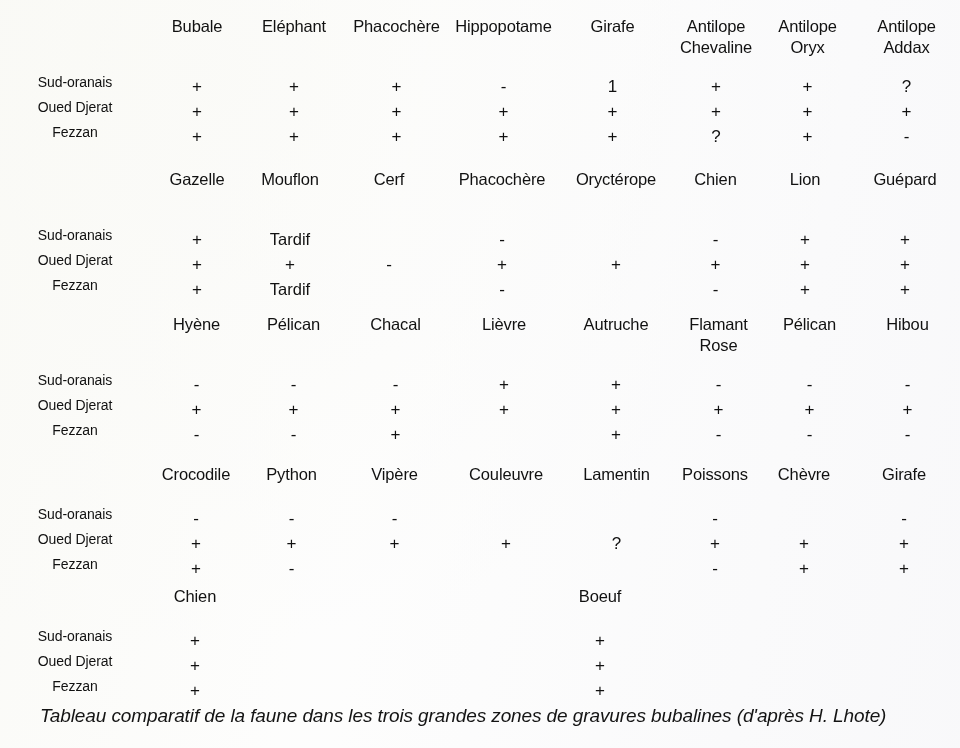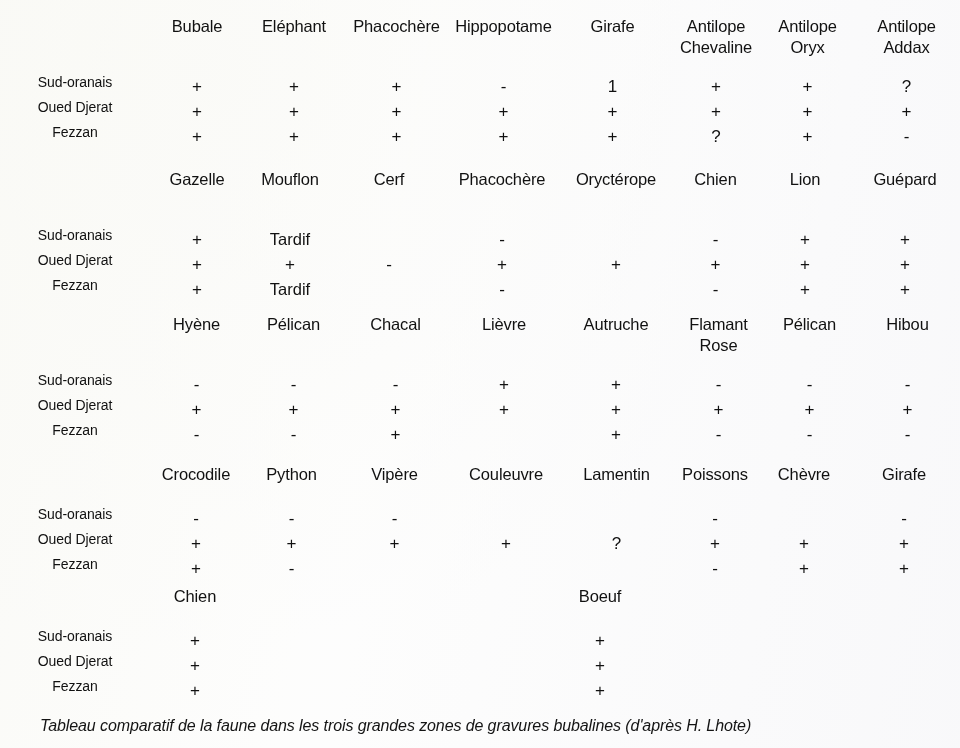--- a/index.html
+++ b/index.html
@@ -90,25 +90,24 @@
 
   
   tr.spacer td { height: 10px; padding: 0; line-height: 0; font-size: 0; }
 
   .caption {
     position: absolute;
     left: 40px;
     top: 705px;
     width: 900px;
     font-style: italic;
-    font-size: 16px;
+    font-size: 19px;
     letter-spacing: -0.1px;
     color: #141414;
     font-family: "Liberation Sans", sans-serif;
-    margin-top: 12px;
   }
 </style>
 </head>
 <body style="background: rgb(251, 251, 250); color: rgb(17, 17, 17);">
 
 <div id="sheet">
   <div id="paper"></div>
   <div id="blocks-host">
       <div class="block" style="top: 2px;">
         <table class="faune">

